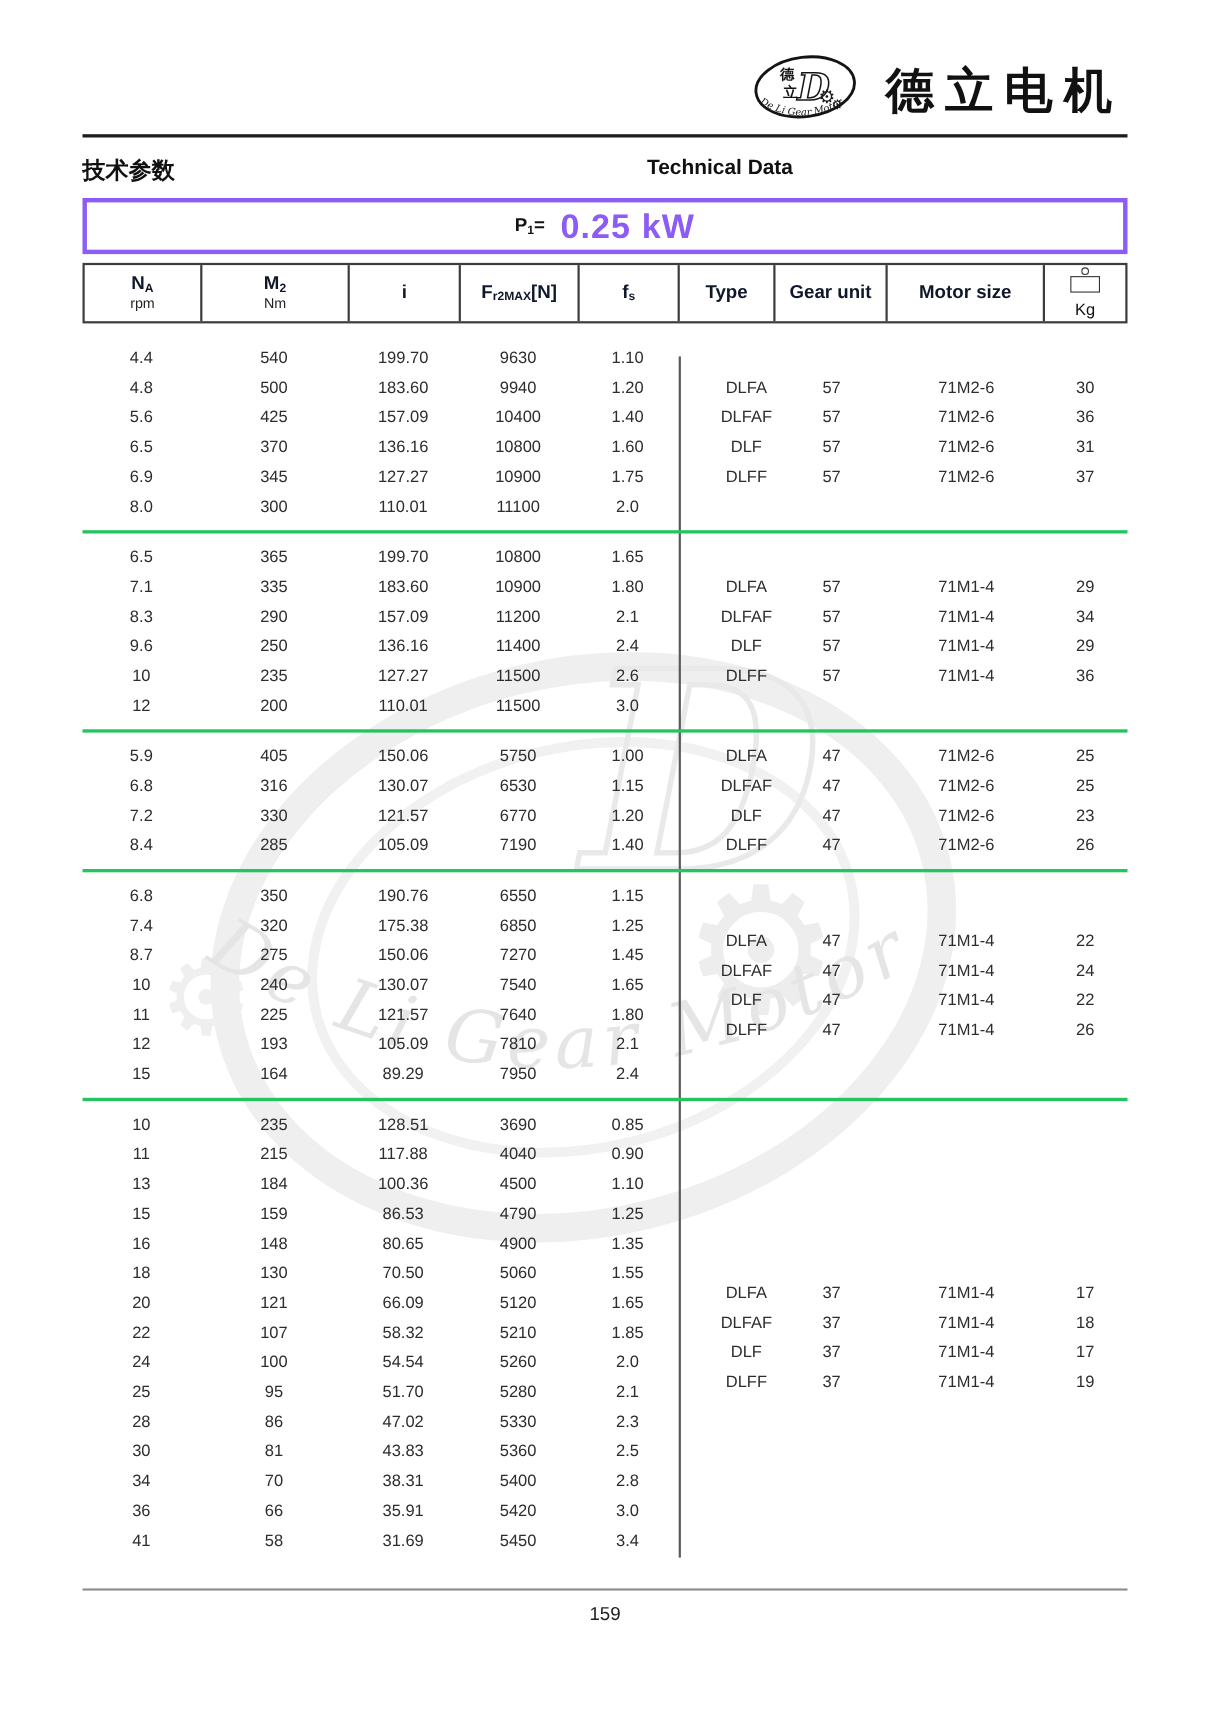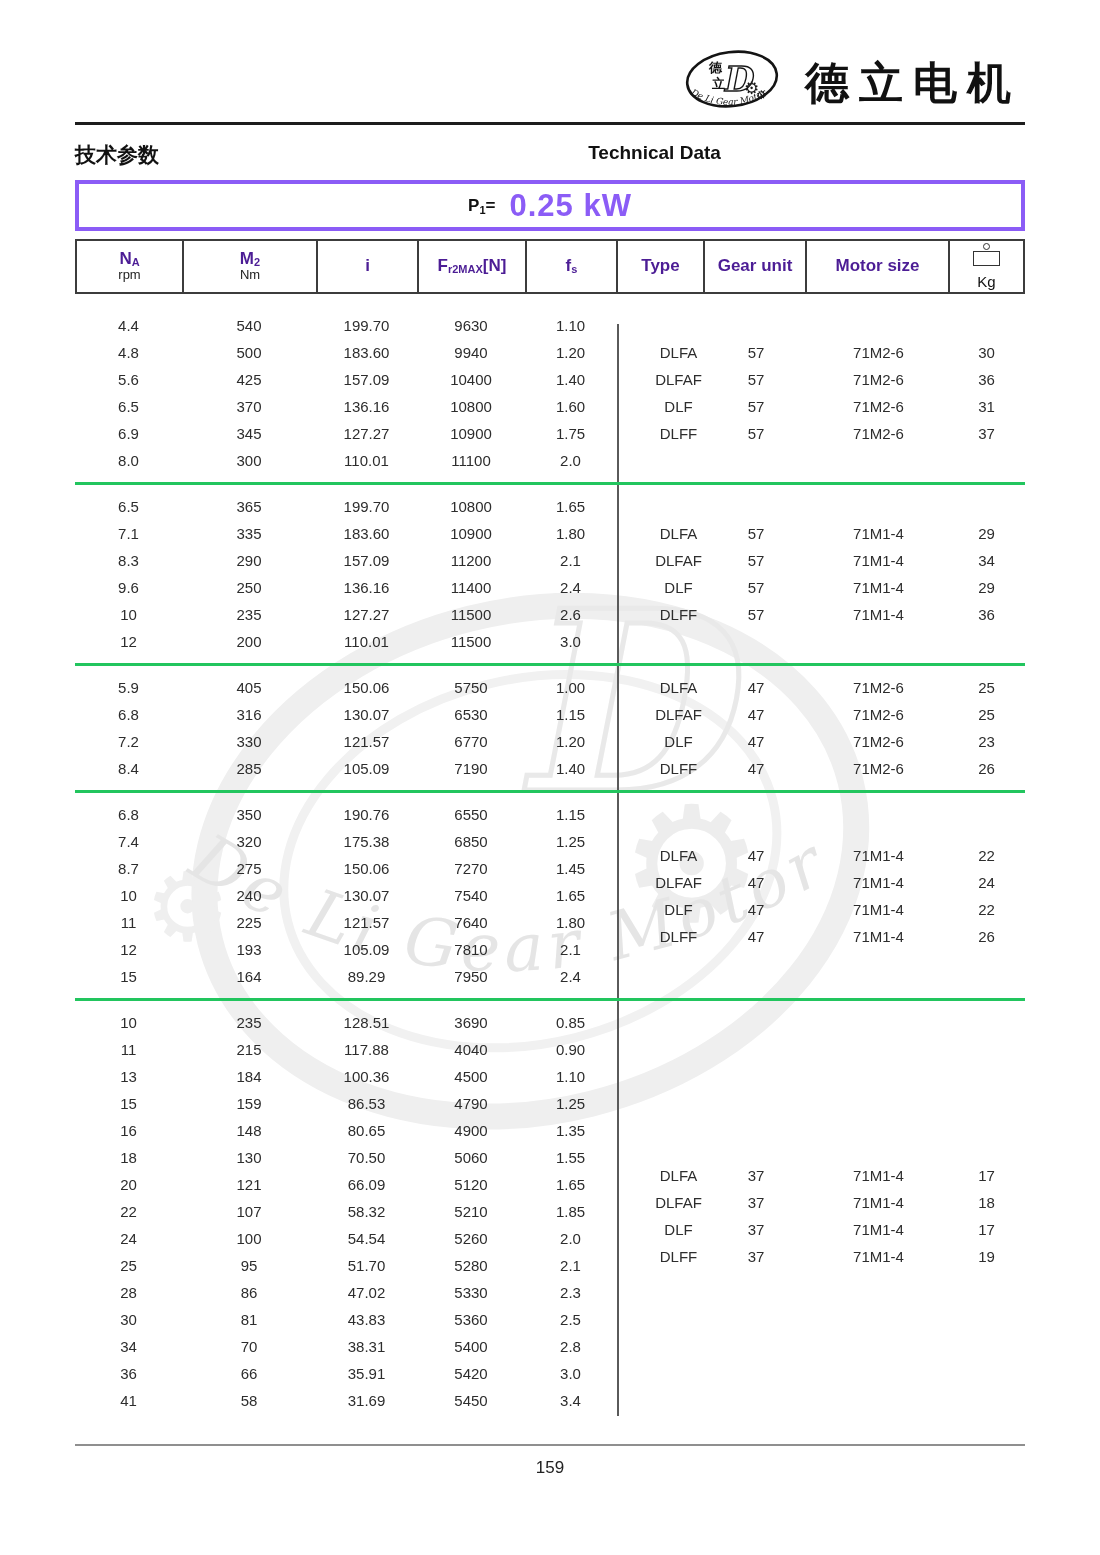--- a/index.html
+++ b/index.html
@@ -6,40 +6,40 @@
   html,body { background:#ffffff; }
   body {
     width:1100px; height:1555px; position:relative; overflow:hidden;
     font-family:"Liberation Sans","DejaVu Sans",sans-serif; color:#2b2b2b;
   }
   .watermark { position:absolute; left:90px; top:520px; z-index:0; pointer-events:none; }
   .content { position:absolute; left:75px; top:0; width:950px; z-index:1; }
 
   
   .brand-row { margin-top:46px; height:74px; display:flex; justify-content:flex-end; align-items:center; gap:14px; }
-  .brand-name { font-family:Liberation Sans, sans-serif; font-weight:bold; font-size:44px; letter-spacing:10px; color:#111; line-height:1; padding-right:4px; }
+  .brand-name { font-family:Liberation Serif, serif; font-weight:bold; font-size:44px; letter-spacing:10px; color:#111; line-height:1; padding-right:4px; }
   .top-rule { border-top:3px solid #1d1d1d; margin-top:2px; }
 
   
   .subheader { position:relative; margin-top:16px; height:28px; }
   .subheader .cn { font-weight:bold; font-size:21px; color:#111; }
   .subheader .en { position:absolute; left:61%; transform:translateX(-50%); top:1px; font-weight:bold; font-size:19px; color:#111; }
 
   
   .title-box { margin-top:11px; height:51px; border:4px solid #8b5cf6; display:flex; align-items:center; justify-content:center; }
   .p-prefix { font-weight:bold; font-size:17px; color:#111; }
   .p-prefix sub { font-size:11px; font-weight:bold; vertical-align:-3px; }
   .p-value { font-weight:bold; font-size:31px; color:#8b5cf6; letter-spacing:1px; margin-left:14px; }
 
   
   .col-header { margin-top:8px; height:55px; border:2px solid #3c3c3c;
     display:grid; grid-template-columns:107px 134px 101px 108px 91px 87px 102px 143px 73px; }
   .hc { border-right:2px solid #3c3c3c; display:flex; flex-direction:column; align-items:center; justify-content:center; }
   .hc:last-child { border-right:none; }
-  .h1 { font-weight:bold; font-size:17px; color:#4c1d95; line-height:1.1; }
+  .h1 { font-weight:bold; font-size:17px; color:#0f172a; line-height:1.1; }
   .h1 sub { font-size:11px; font-weight:bold; vertical-align:-2px; }
   .h2 { font-size:13px; color:#222; line-height:1.15; }
   .kg-knob { width:7px; height:7px; border:1.5px solid #333; border-radius:50%; display:block; margin:0 auto 1px auto; }
   .kg-body { width:27px; height:15px; border:1.5px solid #333; display:block; }
   .h3 { font-size:15px; color:#111; margin-top:7px; }
 
   
   .data-area { position:relative; margin-top:10px; }
   .vline { position:absolute; left:542px; top:20px; bottom:14px; width:1.5px; background:#5a5a5a; }
   .tsec { position:relative; border-bottom:3px solid #22c55e; padding:8px 0; }

